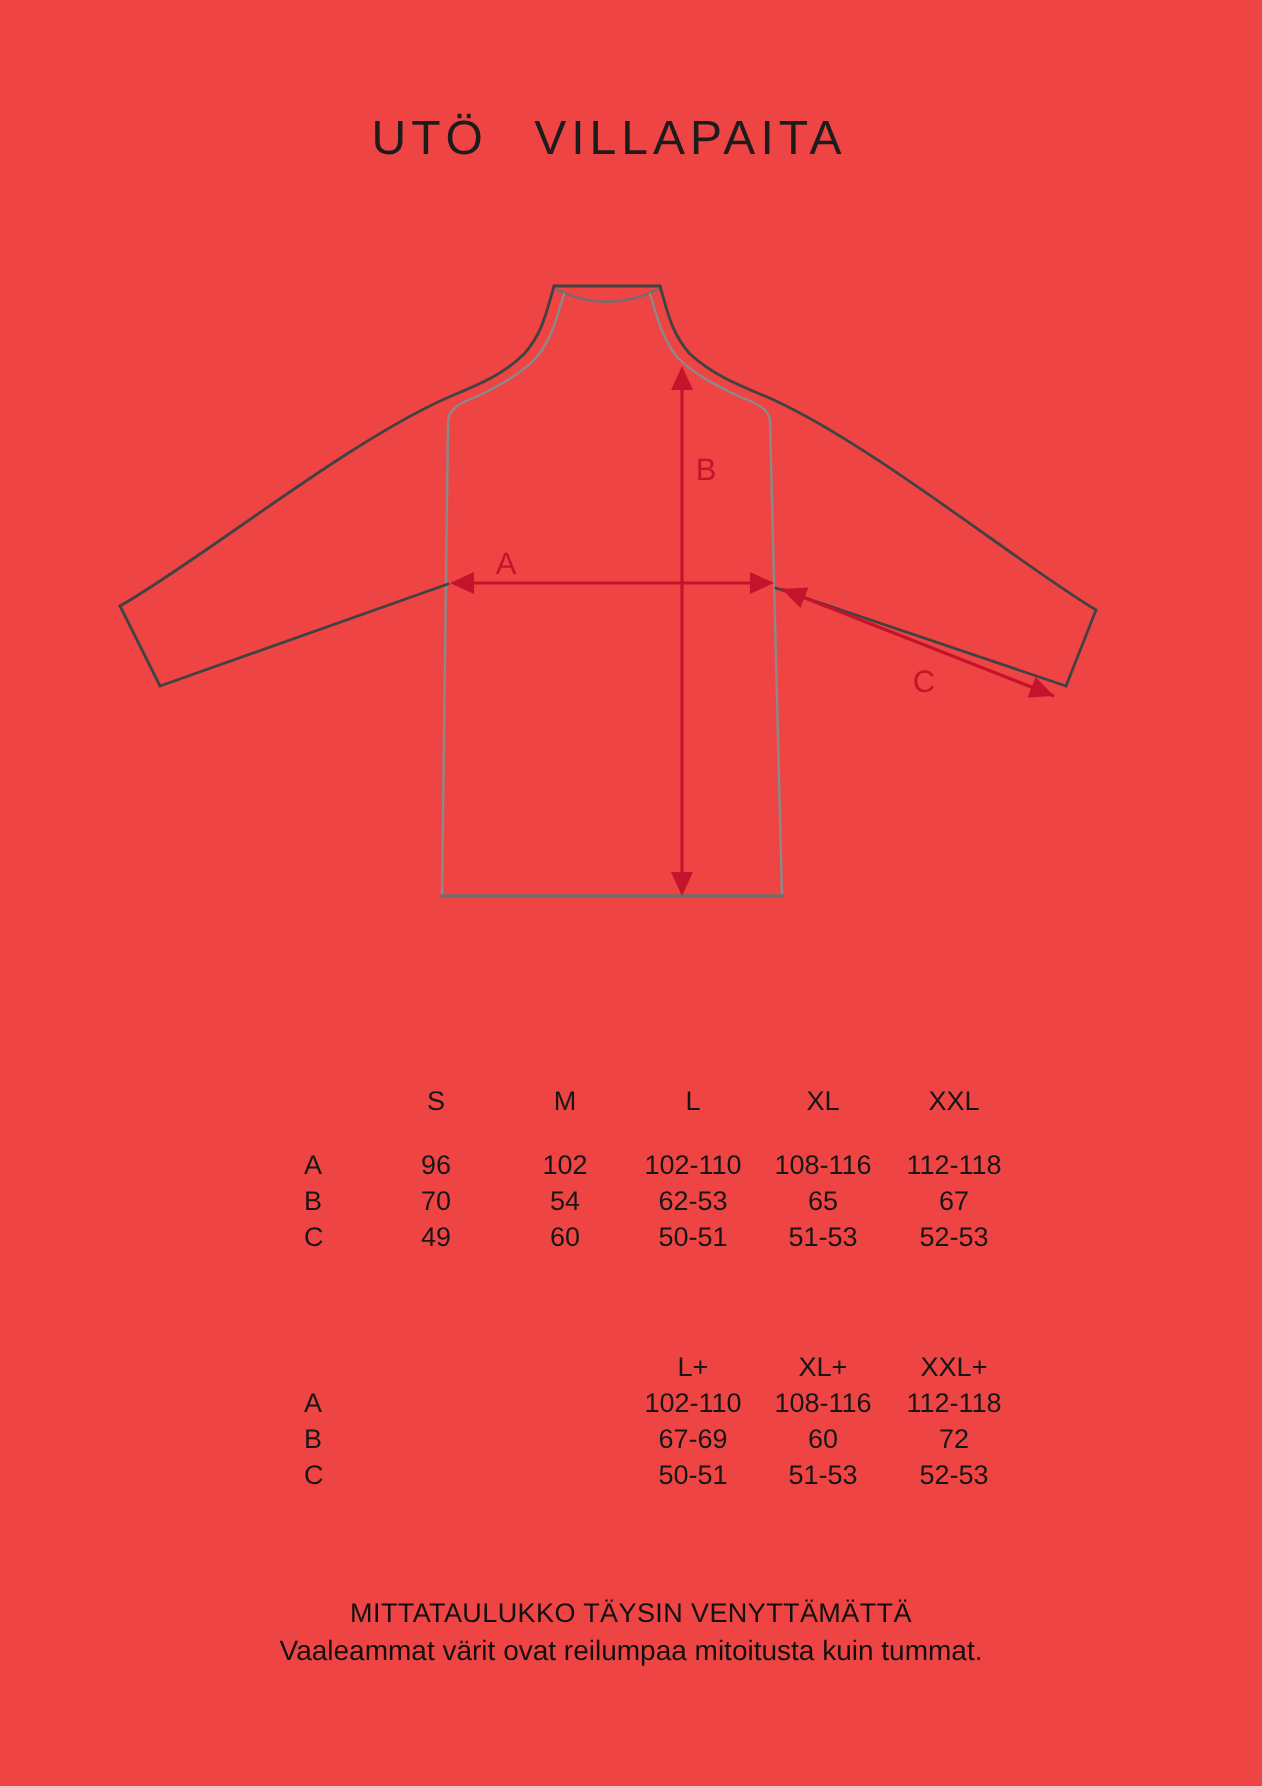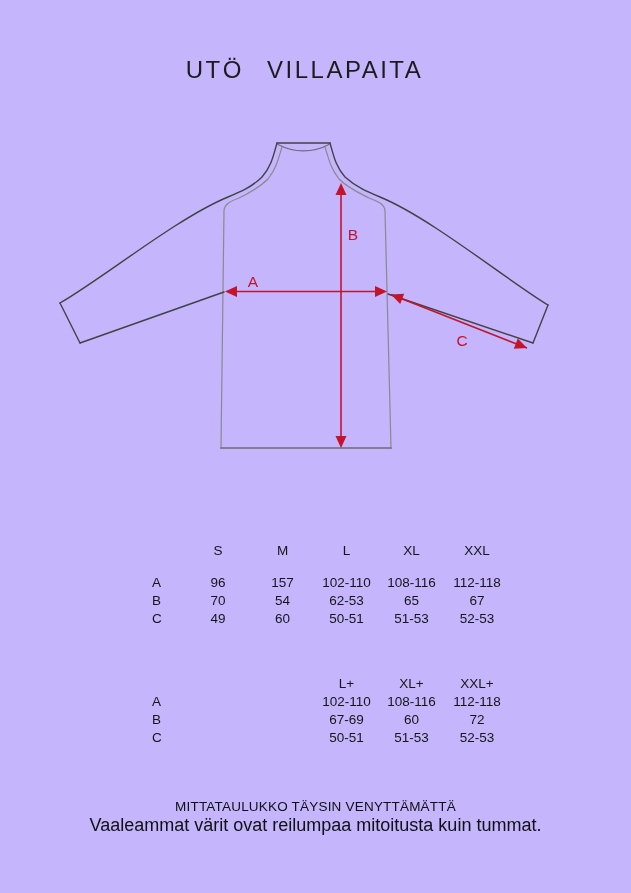--- a/index.html
+++ b/index.html
@@ -1,17 +1,17 @@
 <!DOCTYPE html>
 <html><head>
 <meta charset="utf-8">
 <style>
   html,body { margin:0; padding:0; background:#ffffff; }
   .page {
-    position:relative; width:631px; height:893px; background:#c4b5fd;
+    position:relative; width:631px; height:893px; background:#ef4444;
     font-family:"Liberation Sans", sans-serif; color:#1a1a1a; overflow:hidden;
   }
   
   .title {
     position:absolute; top:58px; left:-11px; width:631px; margin:0;
     text-align:center; font-size:24px; font-weight:400; color:#1c1c1c;
     letter-spacing:2.5px; word-spacing:14px; line-height:24px;
   }
   
   .diagram { position:absolute; left:0; top:0; width:631px; height:500px; }
@@ -28,21 +28,21 @@
   .trow {
     display:grid; grid-template-columns:55px 66px 63px 65px 65px 66px;
     height:18px; line-height:18px; align-items:center;
   }
   #table-main .tbody { margin-top:14px; }
   .cell { text-align:center; white-space:nowrap; }
   .rowlabel { text-align:left; padding-left:22px; }
   
   .footer { position:absolute; top:797px; left:0; width:631px; text-align:center; color:#111; }
   .footer-line1 { font-size:13.5px; line-height:19px; letter-spacing:0.2px; }
-  .footer-line2 { font-size:18px; line-height:19px; }
+  .footer-line2 { font-size:14px; line-height:19px; }
 </style>
 </head>
 <body>
 
 <div class="page">
 
   <h1 class="title">UTÖ VILLAPAITA</h1>
 
   <svg class="diagram" viewBox="0 0 631 500" aria-hidden="true">
     <g>
@@ -90,21 +90,21 @@
       <div class="cell">S</div>
       <div class="cell">M</div>
       <div class="cell">L</div>
       <div class="cell">XL</div>
       <div class="cell">XXL</div>
     </div>
     <div class="tbody">
       <div class="trow">
         <div class="cell rowlabel">A</div>
         <div class="cell">96</div>
-        <div class="cell">157</div>
+        <div class="cell">102</div>
         <div class="cell">102-110</div>
         <div class="cell">108-116</div>
         <div class="cell">112-118</div>
       </div>
       <div class="trow">
         <div class="cell rowlabel">B</div>
         <div class="cell">70</div>
         <div class="cell">54</div>
         <div class="cell">62-53</div>
         <div class="cell">65</div>

